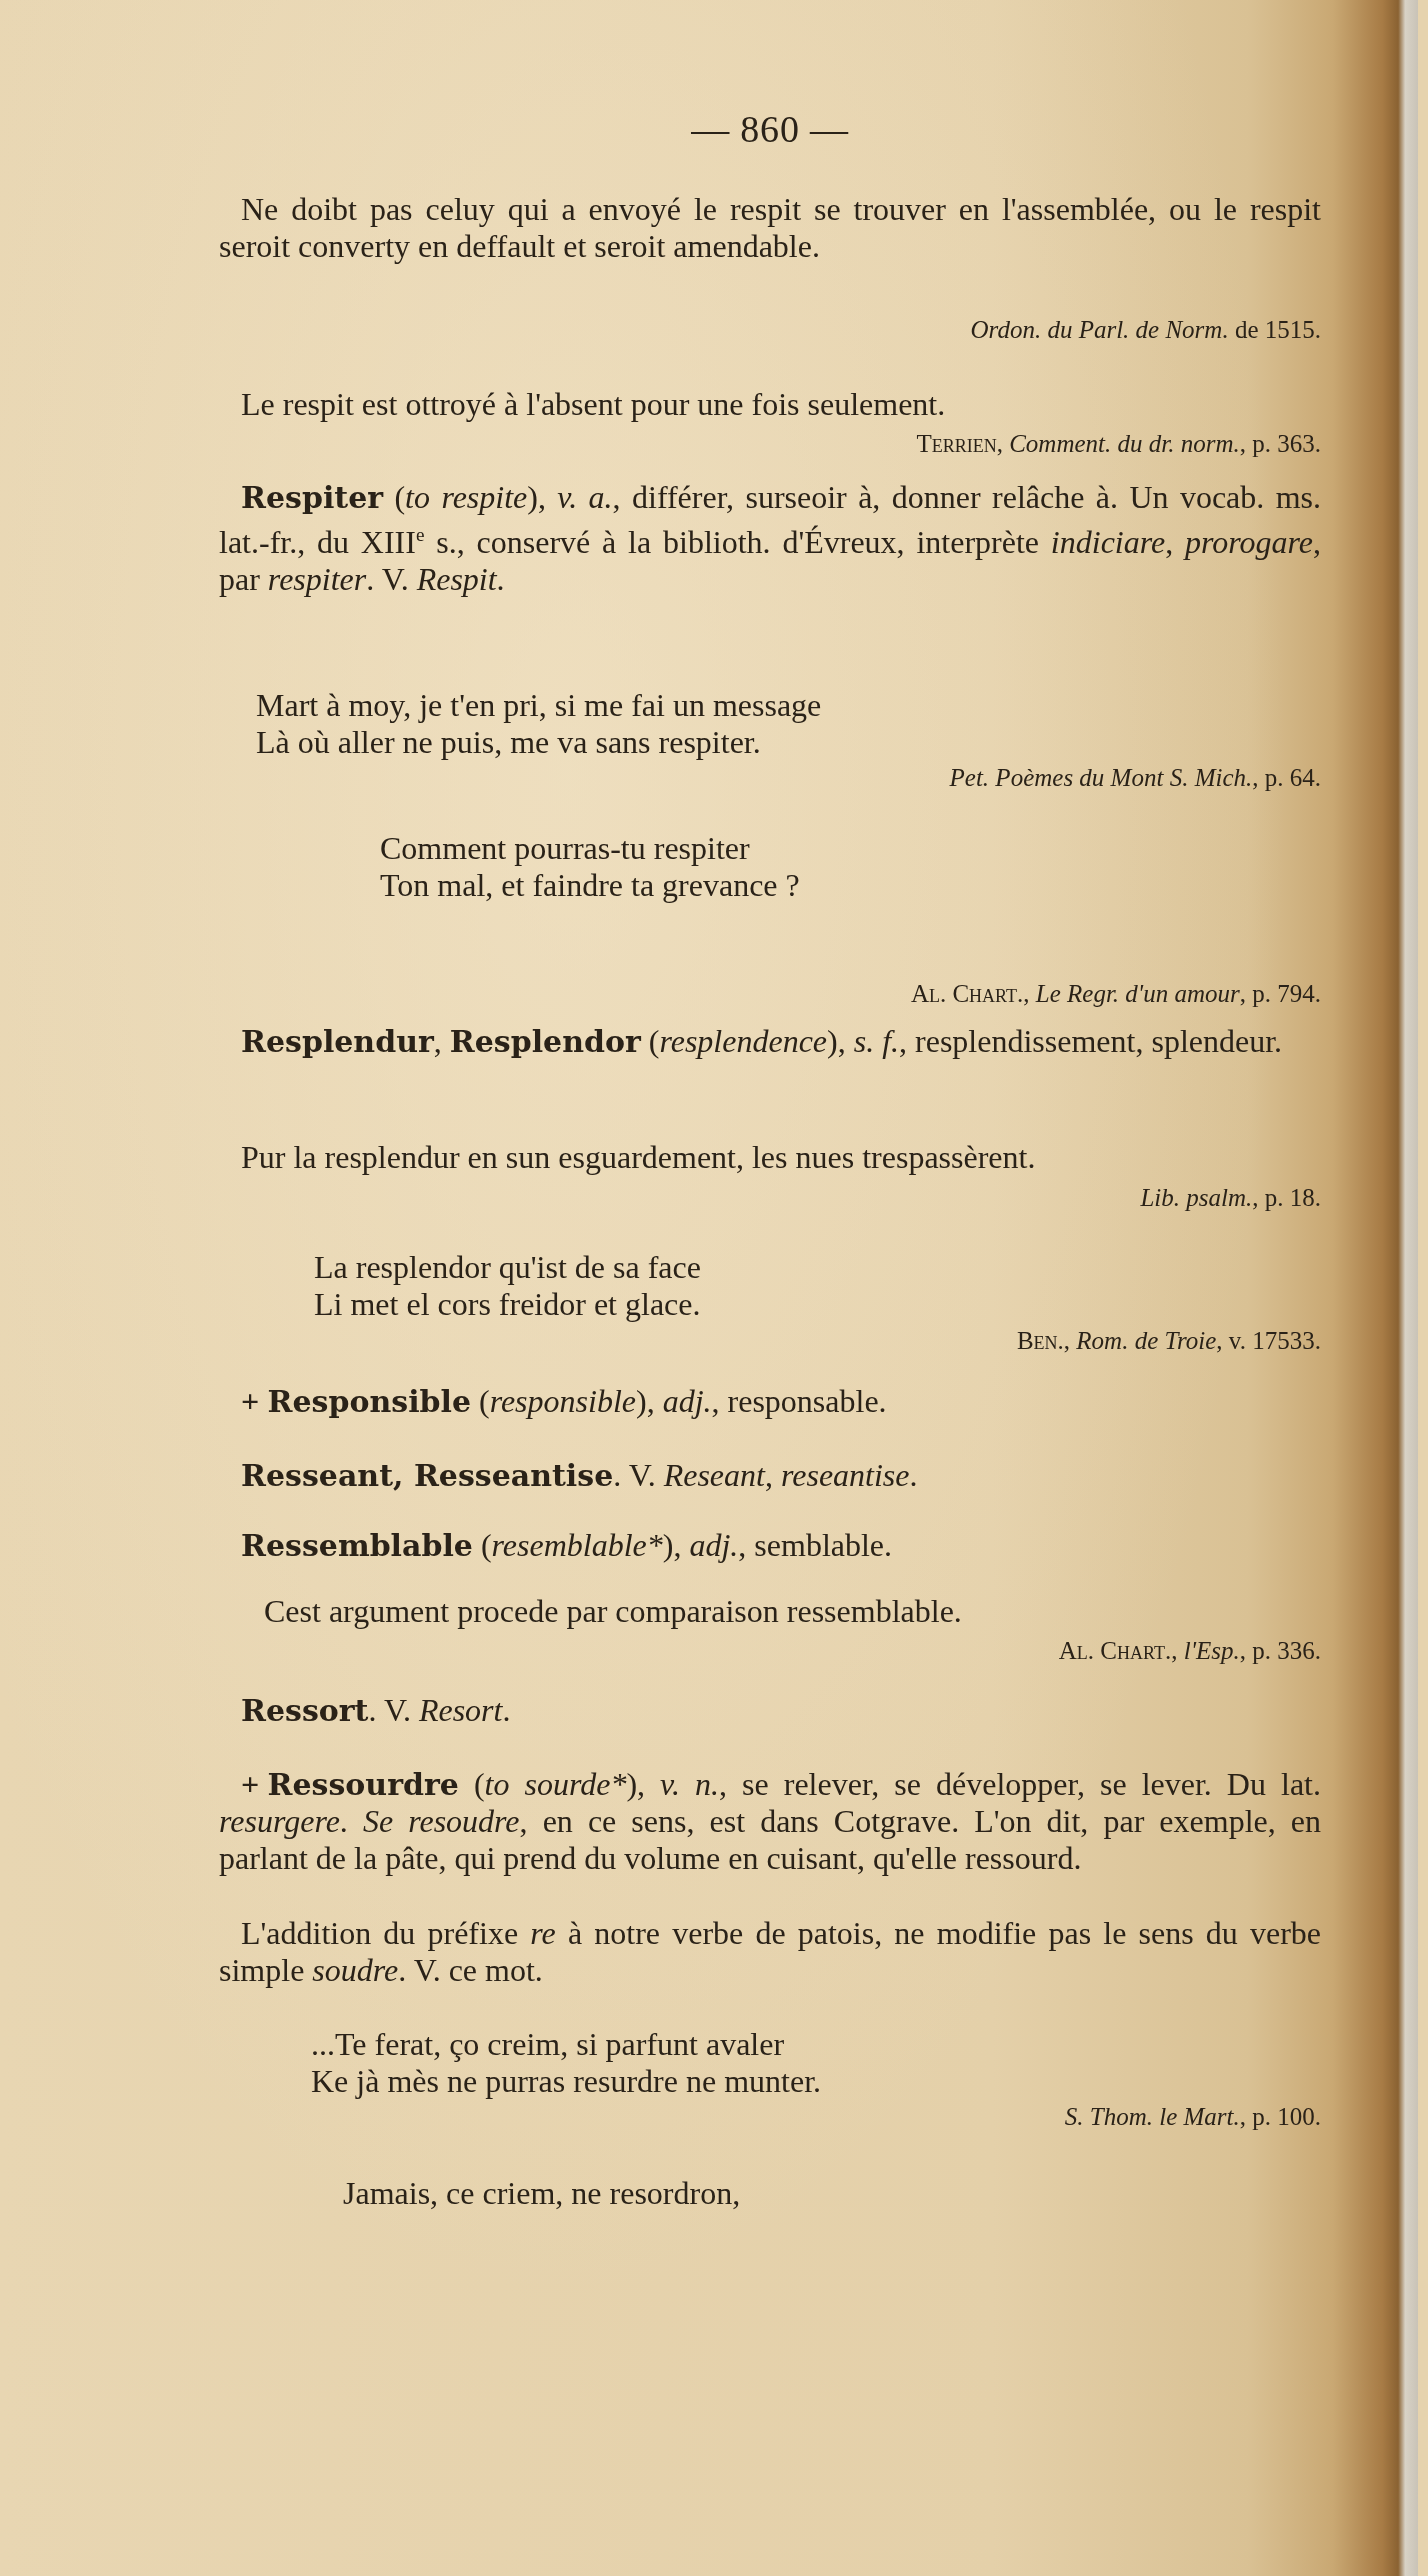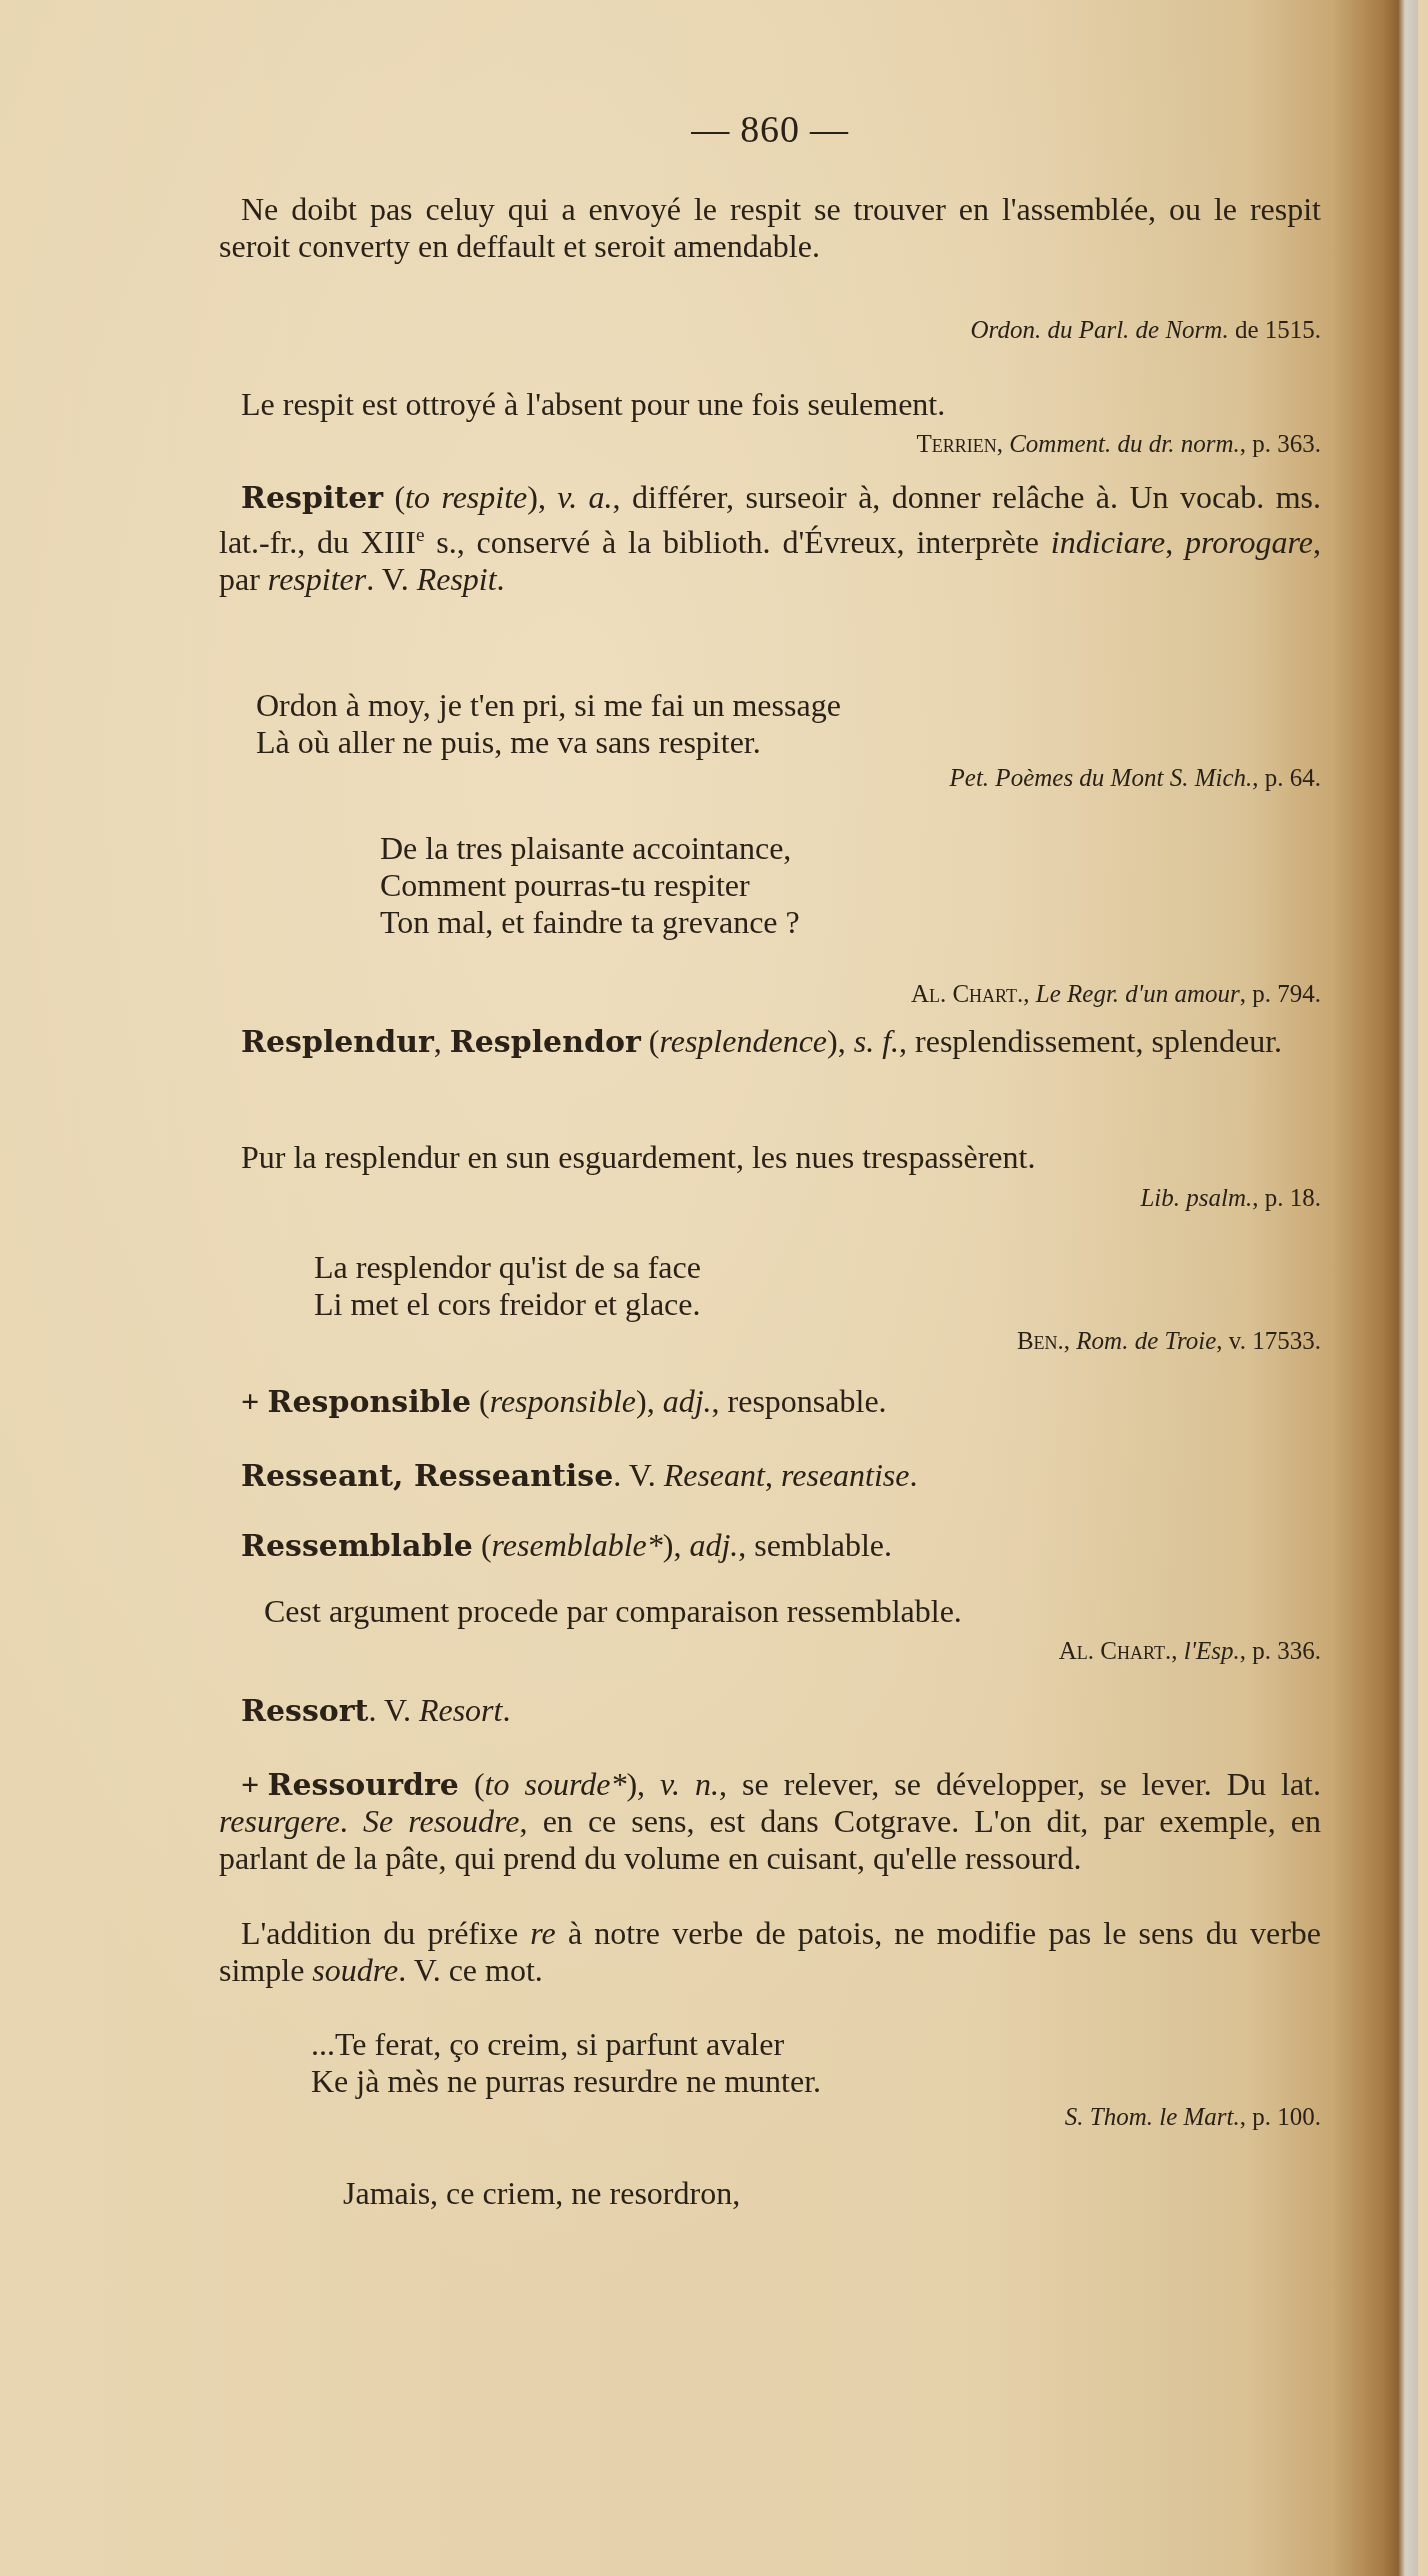--- a/index.html
+++ b/index.html
@@ -58,27 +58,26 @@
       <span>Le respit est ottroyé à l'absent pour une fois seulement.</span>
     </p>
     <div class="cite" style="top:429px"><span class="sc">Terrien</span>, <i>Comment. du dr. norm.</i><span>, p. 363.</span></div>
 
     <p class="para" style="top:479px">
       <span class="hw">Respiter</span>
       (<i>to respite</i>), <i>v. a.</i><span>, différer, surseoir à, donner relâche à. Un vocab. ms. lat.-fr., du XIII</span><span class="sup">e</span><span> s., conservé à la biblioth. d'Évreux, interprète </span><i>indiciare</i><span>, </span><i>prorogare</i><span>, par </span><i>respiter</i><span>. V. </span><i>Respit</i><span>.</span>
     </p>
 
     <div class="verse" style="left:37px; top:687px">
-      <div>Ordon à moy, je t'en pri, si me fai un message</div>
+      <div>Mart à moy, je t'en pri, si me fai un message</div>
       <div>Là où aller ne puis, me va sans respiter.</div>
     </div>
     <div class="cite" style="top:763px"><i>Pet. Poèmes du Mont S. Mich.</i><span>, p. 64.</span></div>
 
     <div class="verse" style="left:161px; top:830px">
-      <div>De la tres plaisante accointance,</div>
       <div>Comment pourras-tu respiter</div>
       <div>Ton mal, et faindre ta grevance ?</div>
     </div>
     <div class="cite" style="top:979px"><span class="sc">Al. Chart.</span>, <i>Le Regr. d'un amour</i><span>, p. 794.</span></div>
 
     <p class="para" style="top:1023px">
       <span class="hw">Resplendur</span><span>, </span><span class="hw">Resplendor</span>
       (<i>resplendence</i>), <i>s. f.</i><span>, resplendissement, splendeur.</span>
     </p>
 

